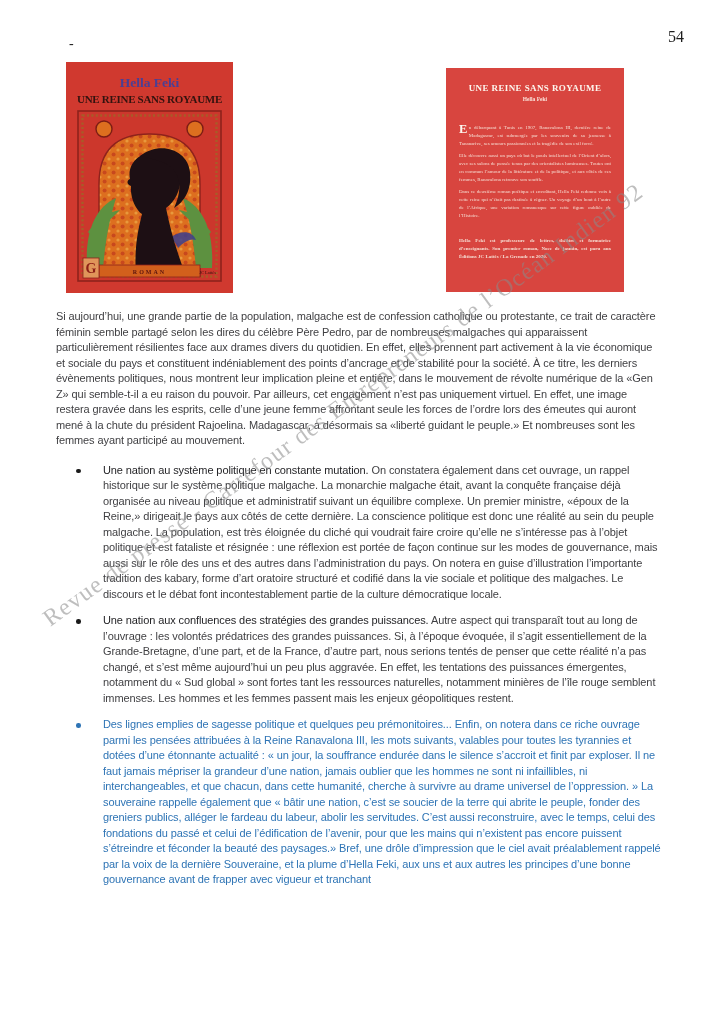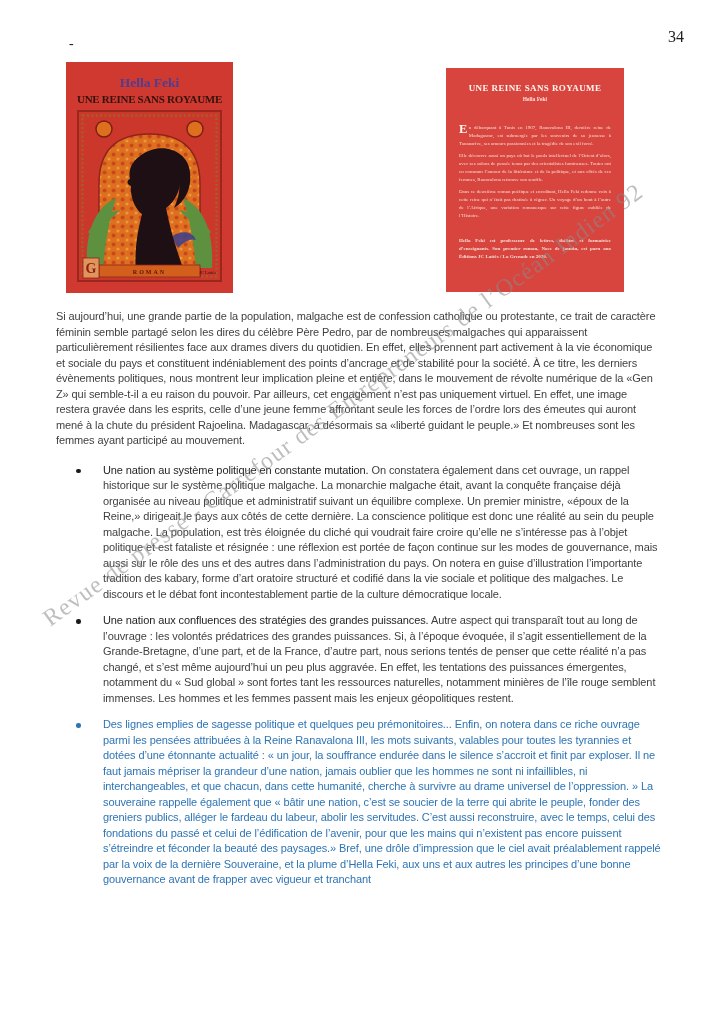--- a/index.html
+++ b/index.html
@@ -68,21 +68,21 @@
     color:var(--watermark_gray,#8a8a8a);opacity:.55;white-space:nowrap;
     pointer-events:none;
   }
 </style>
 </head>
 <body>
 
 <div class="sheet">
 
   <span class="top-dash">-</span>
-  <span class="page-number">34</span>
+  <span class="page-number">54</span>
 
   <svg class="front-cover" viewBox="0 0 167 231" xmlns="http://www.w3.org/2000/svg">
     <defs>
       <pattern id="mosaic" width="9" height="9" patternUnits="userSpaceOnUse">
         <rect width="9" height="9" fill="#dd6f1f"></rect>
         <circle cx="2.6" cy="2.6" r="2" fill="#c8481d"></circle>
         <circle cx="7" cy="7" r="1.6" fill="#e8993c"></circle>
       </pattern>
     </defs>
     <rect width="167" height="231" style="fill:var(--cover_red,#d0392f)"></rect>

